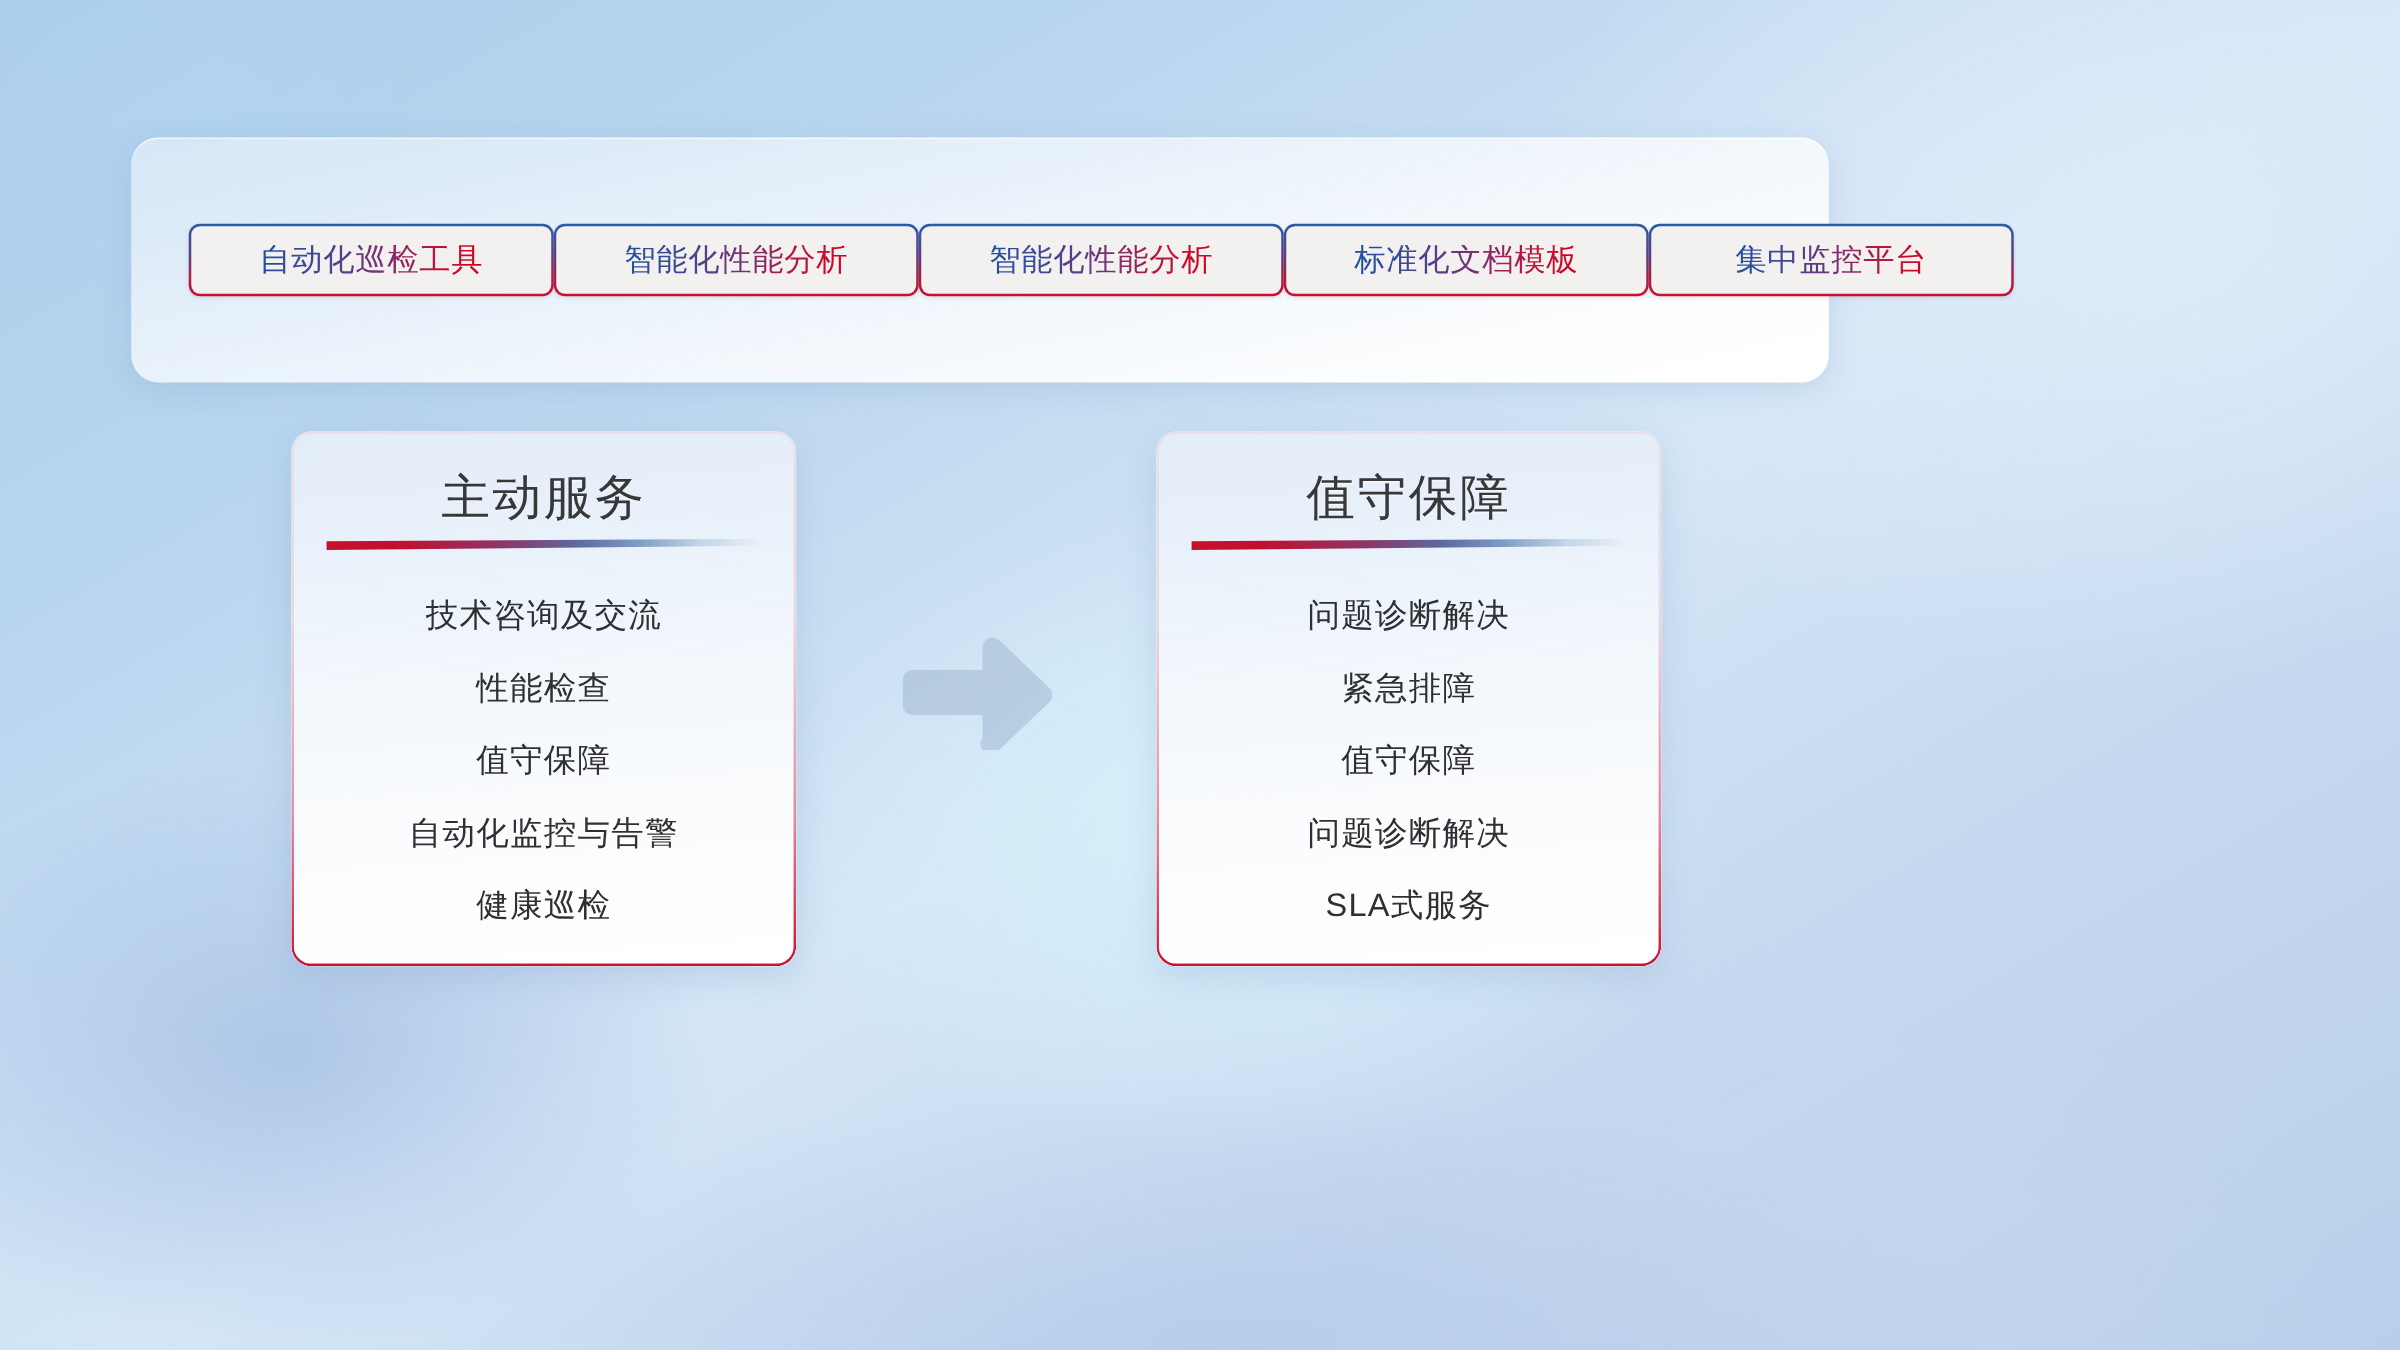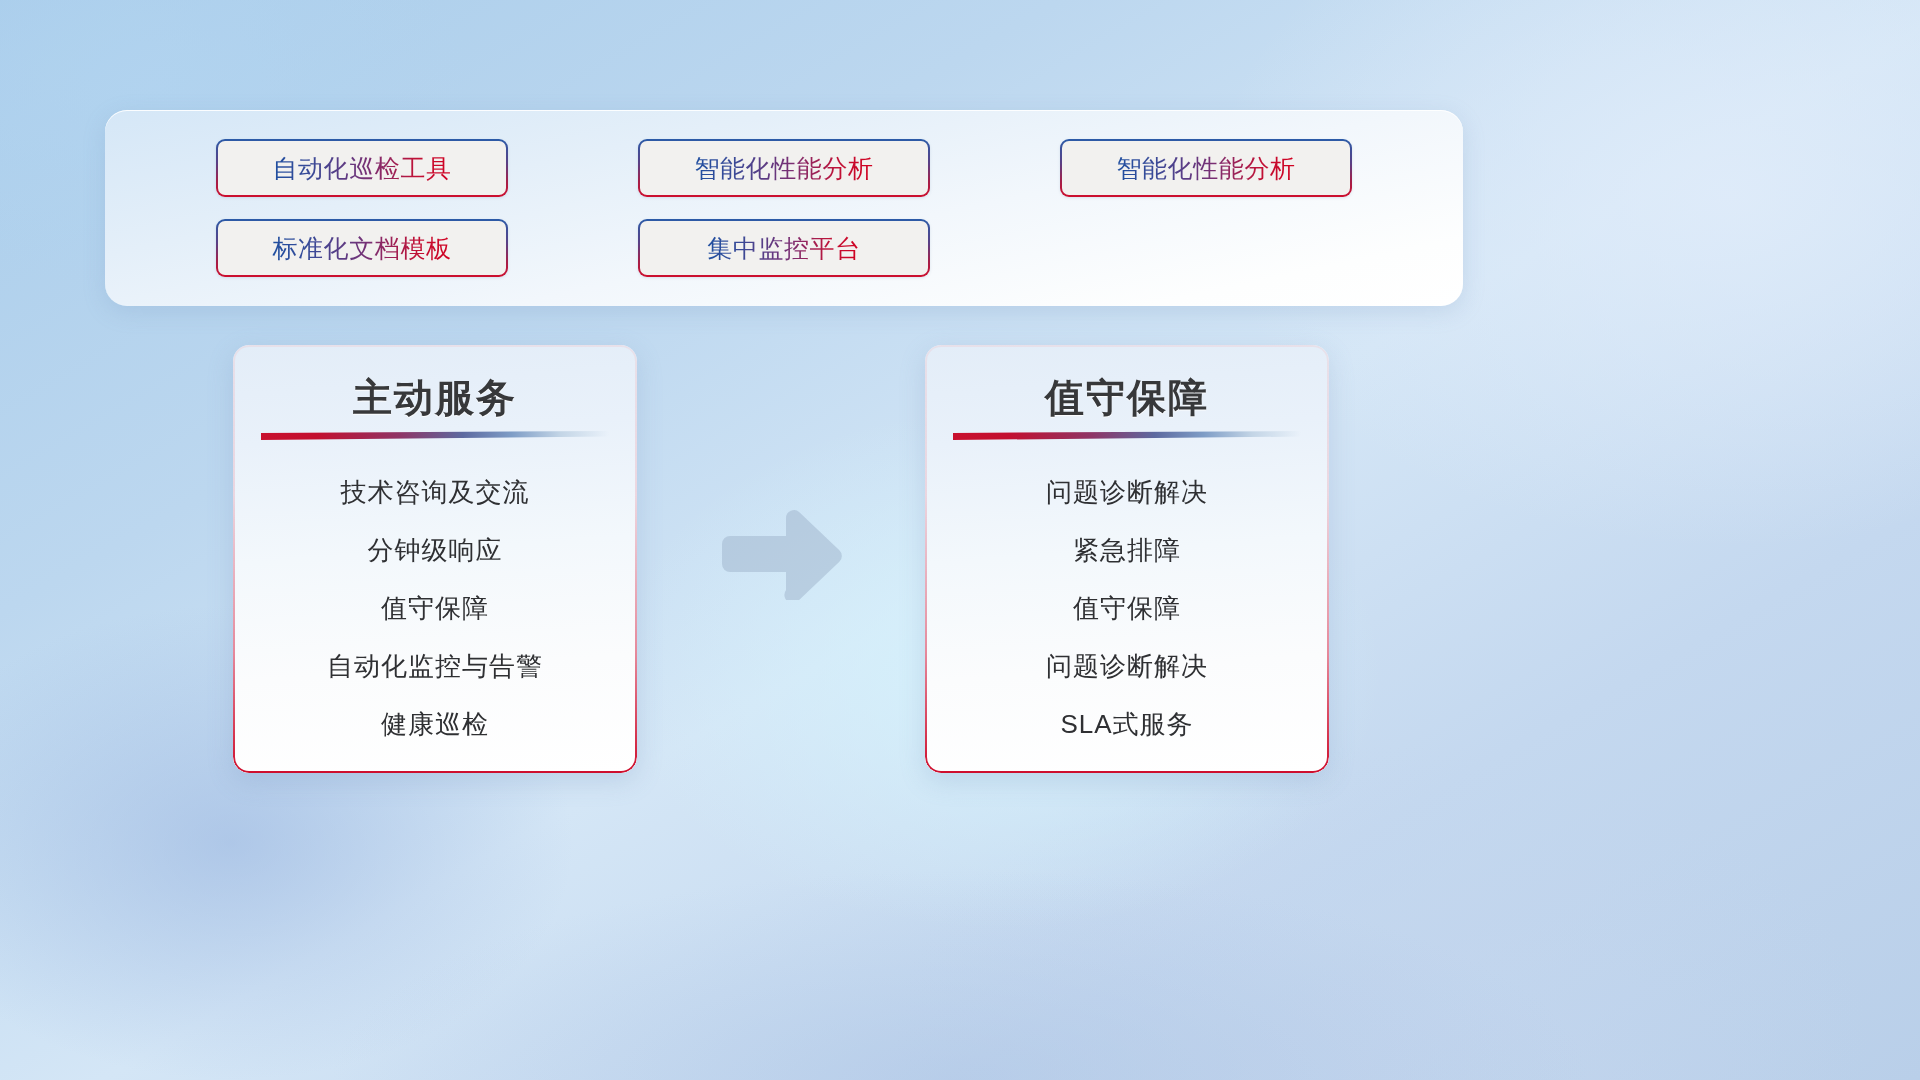--- a/index.html
+++ b/index.html
@@ -28,21 +28,21 @@
   
   #top-panel{
     position:absolute;left:105px;top:110px;width:1358px;height:196px;
     border-radius:22px;
     background:linear-gradient(168deg,#d5e7f7 0%, #e4eff9 30%, #f2f7fc 58%, #fdfefe 86%, #ffffff 100%);
     box-shadow:0 6px 22px rgba(120,152,192,.22), inset 0 1px 0 rgba(255,255,255,.9);
   }
   #pill-grid{
     position:absolute;inset:0;
     display:grid;
-    grid-template-columns:repeat(3,1fr);
+    grid-template-columns:repeat(5,1fr);
     grid-auto-rows:1fr;
     align-items:center;
     justify-items:center;
     row-gap:0px;
     padding:18px 46px;
     box-sizing:border-box;
   }
   .pill{
     position:relative;
     width:292px;height:58px;
@@ -84,21 +84,21 @@
     -webkit-mask-composite:xor;
             mask:linear-gradient(#000 0 0) content-box, linear-gradient(#000 0 0);
             mask-composite:exclude;
   }
   #card-active{left:233px;}
   #card-passive{left:925px;}
 
   .card-title{
     position:absolute;left:0;right:0;top:26px;
     text-align:center;
-    font-size:39px;font-weight:700;color:#37383a;
+    font-size:39px;font-weight:400;color:#37383a;
     letter-spacing:2px;
     text-shadow:0 1px 1px rgba(255,255,255,.9);
   }
   .card-divider{
     position:absolute;left:28px;top:86px;width:348px;height:9px;
     background:linear-gradient(90deg,#c8102e 0%, #c30f2f 16%, #8e3566 40%, #5d6aa0 58%, #7e9dc6 72%, #c3d5e6 86%, rgba(222,232,242,0) 100%);
     clip-path:polygon(0 22%, 100% 0, 100% 62%, 0 100%);
   }
   .card-list{
     position:absolute;left:0;right:0;top:122px;bottom:18px;
@@ -159,21 +159,21 @@
 
   </div>
 </div>
 
 <div class="card" id="card-active">
   <div class="card-border"></div>
   <div class="card-title">主动服务</div>
   <div class="card-divider"></div>
   <div class="card-list">
     <div class="card-list-item">技术咨询及交流</div>
-    <div class="card-list-item">分钟级响应</div>
+    <div class="card-list-item">性能检查</div>
     <div class="card-list-item">值守保障</div>
     <div class="card-list-item">自动化监控与告警</div>
     <div class="card-list-item">健康巡检</div>
   </div>
 </div>
 
 <svg id="flow-arrow" viewBox="0 0 124 92">
   <path d="M8 28 h56 v-18 a8 8 0 0 1 13.4 -5.8 l40 38 a8 8 0 0 1 0 11.6 l-40 38 A8 8 0 0 1 64 82 v-18 H8 a8 8 0 0 1 -8 -8 V36 a8 8 0 0 1 8 -8 z" fill="#9fb4cc"></path>
 </svg>
 

